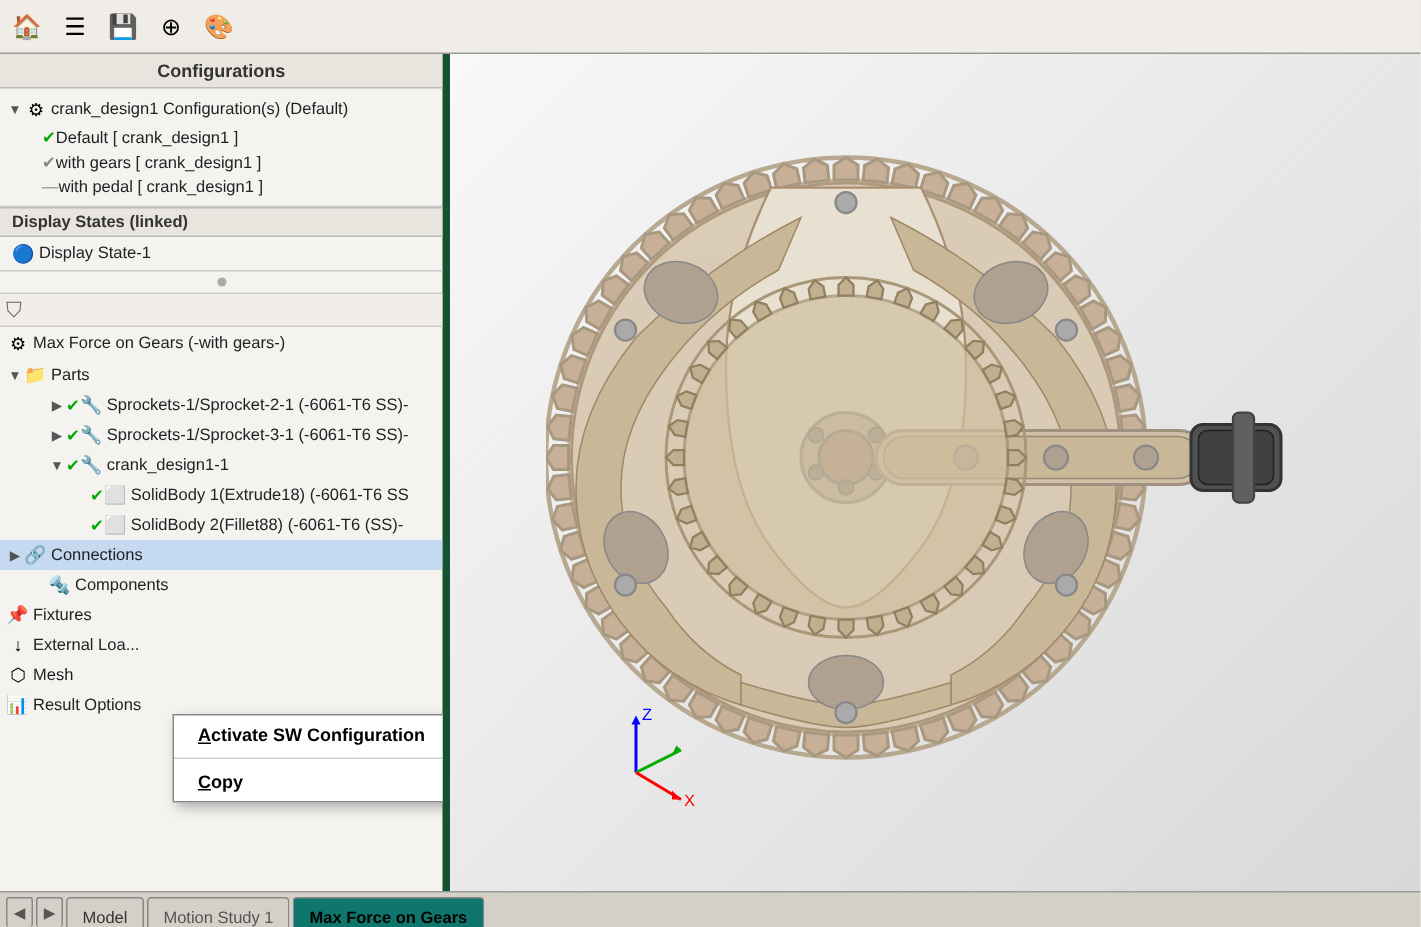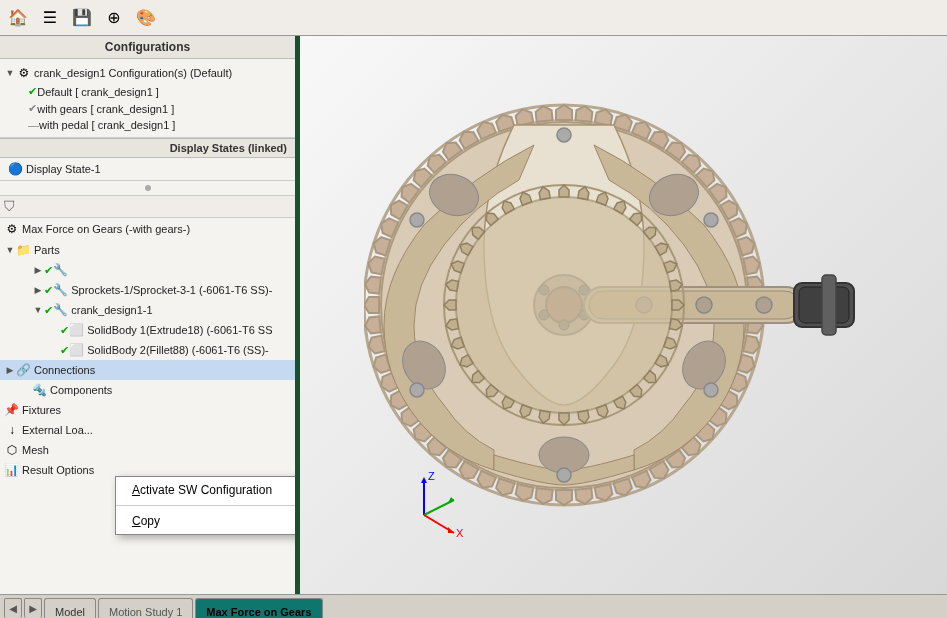--- a/index.html
+++ b/index.html
@@ -24,37 +24,37 @@
     .indent2 { padding-left: 32px; }
     .indent3 { padding-left: 48px; }
     .expand-arrow { width: 12px; height: 12px; display: inline-flex; align-items: center; justify-content: center; font-size: 9px; color: #555; flex-shrink: 0; }
     .tree-icon { width: 16px; height: 16px; display: inline-flex; align-items: center; justify-content: center; font-size: 12px; flex-shrink: 0; margin-right: 2px; }
     .tree-label { font-size: 11px; color: #222; overflow: hidden; text-overflow: ellipsis; }
     .check-green { color: #00aa00; font-size: 11px; }
     .check-gray { color: #888; font-size: 11px; }
     .dash-gray { color: #888; font-size: 11px; }
 
     
-    .display-header { background: #e8e4de; border-bottom: 1px solid #bbb; padding: 3px 8px; text-align: right; font-weight: bold; font-size: 11px; color: #333; border-top: 1px solid #bbb; }
+    .display-header { background: #e8e4de; border-bottom: 1px solid #bbb; padding: 3px 8px; text-align: left; font-weight: bold; font-size: 11px; color: #333; border-top: 1px solid #bbb; }
 
     
     .scroll-indicator { height: 16px; display: flex; align-items: center; justify-content: center; border-top: 1px solid #ccc; border-bottom: 1px solid #ccc; }
     .scroll-dot { width: 6px; height: 6px; border-radius: 50%; background: #aaa; }
 
     
     .filter-bar { display: flex; align-items: center; padding: 2px 4px; border-bottom: 1px solid #ccc; background: #f0ede8; }
     .filter-icon { font-size: 14px; color: #666; margin-right: 4px; }
     .filter-input { flex: 1; border: none; background: transparent; font-size: 11px; outline: none; }
 
     
     .tree-panel { flex: 1; overflow-y: auto; overflow-x: hidden; }
 
     
     .context-menu { position: absolute; left: 115px; top: 440px; background: #fff; border: 1px solid #888; box-shadow: 3px 3px 8px rgba(0,0,0,0.3); z-index: 100; width: 210px; }
-    .context-menu-item { padding: 6px 16px; font-size: 12px; cursor: pointer; color: #000; }
+    .context-menu-item { padding: 6px 16px; font-size: 12px; cursor: pointer; color: #000; font-weight: bold; }
     .context-menu-separator { height: 1px; background: #ccc; margin: 2px 0; }
     .context-menu-item .underline { text-decoration: underline; }
 
     
     .viewport { flex: 1; background: #ffffff; position: relative; display: flex; align-items: center; justify-content: center; overflow: hidden; }
     .viewport-bg { width: 100%; height: 100%; position: absolute; top: 0; left: 0; background: linear-gradient(135deg, #f8f8f8 0%, #e8e8e8 50%, #d8d8d8 100%); }
 
     
     .gear-container { position: absolute; top: 20px; left: 50px; right: 10px; bottom: 20px; display: flex; align-items: center; justify-content: center; }
 
@@ -135,20 +135,21 @@
 
       <div class="tree-item">
         <span class="expand-arrow">▼</span>
         <span class="tree-icon">📁</span>
         <span class="tree-label">Parts</span>
       </div>
       <div class="tree-item indent2">
         <span class="expand-arrow">▶</span>
         <span class="check-green">✔</span>
         <span class="tree-icon">🔧</span>
+        <span class="tree-label">Sprockets-1/Sprocket-2-1 (-6061-T6 SS)-</span>
       </div>
       <div class="tree-item indent2">
         <span class="expand-arrow">▶</span>
         <span class="check-green">✔</span>
         <span class="tree-icon">🔧</span>
         <span class="tree-label">Sprockets-1/Sprocket-3-1 (-6061-T6 SS)-</span>
       </div>
       <div class="tree-item indent2">
         <span class="expand-arrow">▼</span>
         <span class="check-green">✔</span>

